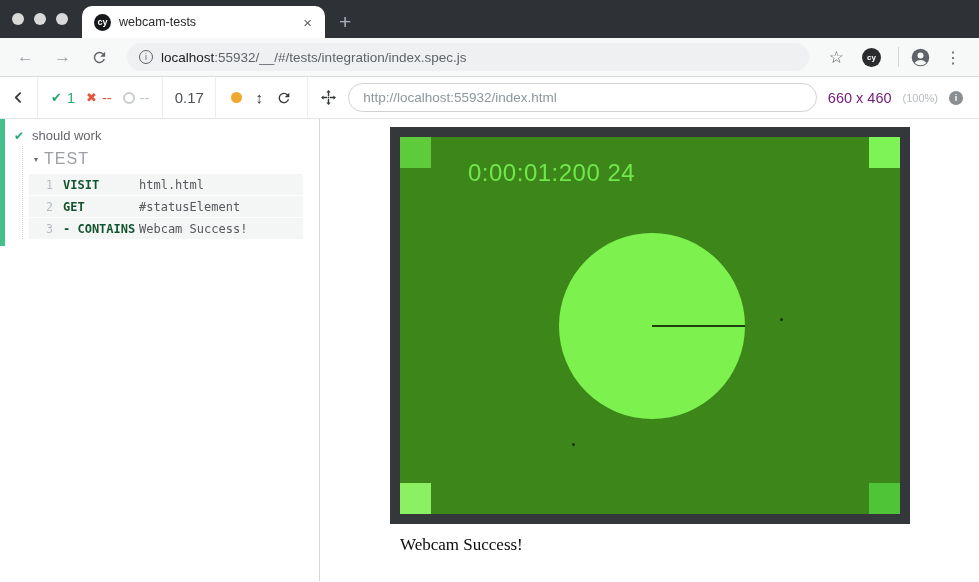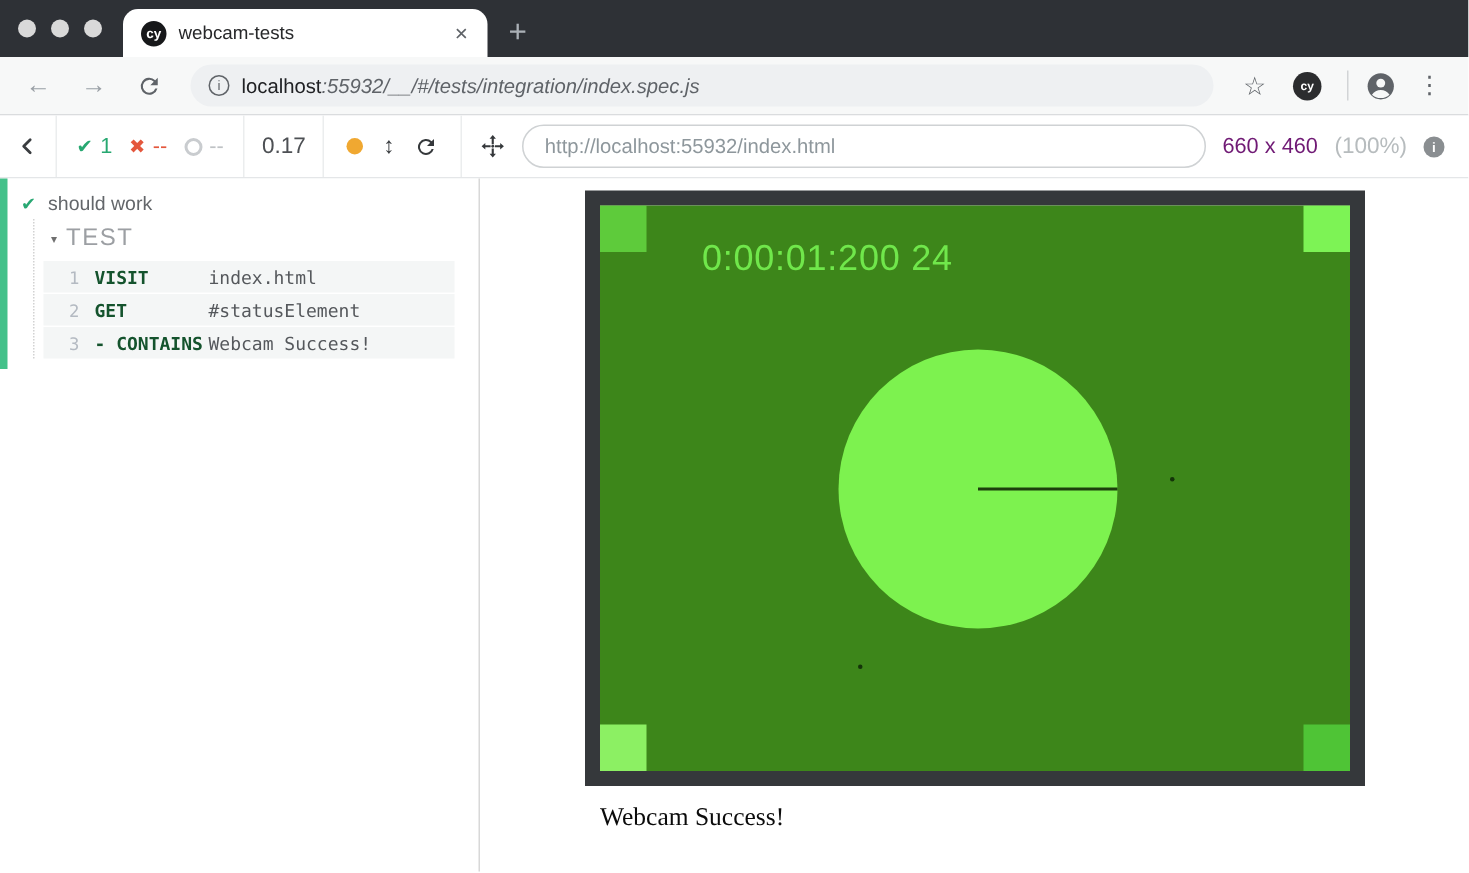--- a/index.html
+++ b/index.html
@@ -22,21 +22,21 @@
   .navbar { height:39px; background:#f7f8f8; border-bottom:1px solid #dadcde;
             display:flex; align-items:center; padding:0 10px; gap:6px; }
   .nav-ic { font-size:17px; color:#9aa0a6; padding:0 7px; }
   .nav-ic.dark svg { display:block; }
   .omnibox { flex:1; height:28px; background:#eef0f2; border-radius:14px; margin:0 8px 0 6px;
              display:flex; align-items:center; gap:8px; padding:0 12px; }
   .info-o { width:14px; height:14px; border:1.5px solid #5f6368; border-radius:50%; color:#5f6368;
             font-size:9px; display:flex; align-items:center; justify-content:center; flex:0 0 auto; }
   .url { font-size:13.5px; white-space:nowrap; }
   .url .host { color:#202124;text-align:right; }
-  .url .rest { color:#5f6368;font-style:italic; }
+  .url .rest { color:#5f6368; }
   .star { font-size:17px; color:#5f6368; padding:0 6px; }
   .ext-badge { width:19px; height:19px; border-radius:50%; background:#2b2c2e; color:#fff;
                font-size:8px; font-weight:bold; display:flex; align-items:center; justify-content:center; margin:0 6px; }
   .vsep { width:1px; height:20px; background:#d2d4d6; margin:0 5px; }
   .menu-dots { font-size:16px; color:#5f6368; padding:0 8px; }
 
   
   .cytb { height:42px; background:#fff; border-bottom:1px solid #e4e6e8;
           display:flex; align-items:center; }
   .grp { height:100%; display:flex; align-items:center; border-right:1px solid #ebedee; }
@@ -50,21 +50,21 @@
   .pend-circle { width:12px; height:12px; border:2px solid #c9cccf; border-radius:50%; display:inline-block; }
   .grp.time { width:53px; justify-content:center; font-size:15px; color:#4d5054; }
   .grp.ctrl { width:92px; justify-content:center; gap:13px; }
   .dot-amber { width:11px; height:11px; border-radius:50%; background:#f0a831; display:inline-block; }
   .updown { font-size:15px; color:#3a3d40; font-weight:bold; }
   .grp.right { flex:1; border-right:none; padding:0 16px 0 12px; gap:11px; }
   .cy-url { flex:1; height:29px; border:1px solid #cfd2d4; border-radius:15px; padding:0 14px;
             font-size:13.5px; color:#8e979c; background:#fff; outline:none;
             font-family:"Liberation Sans", sans-serif; }
   .vpsize { font-size:14.5px; color:#701a75; white-space:nowrap; }
-  .vpscale { font-size:15px; color:#b7bcbe; white-space:nowrap; }
+  .vpscale { font-size:11px; color:#b7bcbe; white-space:nowrap; }
   .info-f { width:14px; height:14px; border-radius:50%; background:#8a8e91; color:#fff;
             font-size:9px; font-weight:bold; display:flex; align-items:center; justify-content:center; }
 
   
   .content { display:flex; height:462px; }
   .reporter { width:320px; border-right:1px solid #d8d8d8; background:#fff; }
   .test-block { border-left:5px solid #44c18a; padding:4px 0 6px 0; }
   .test-title { display:flex; align-items:center; gap:8px; padding:5px 0 3px 9px;
                 font-size:13px; color:#63666a; }
   .test-title .chk { color:#29a873; font-size:12px; }
@@ -194,21 +194,21 @@
       </div>
       <div class="test-section">
         <div class="sec-head">
           <span class="sec-caret">▾</span>
           <span class="sec-label">TEST</span>
         </div>
         <div class="cmds">
           <div class="cmd">
             <span class="num">1</span>
             <span class="name">VISIT</span>
-            <span class="arg">index.html</span>
+            <span class="arg">html.html</span>
           </div>
           <div class="cmd">
             <span class="num">2</span>
             <span class="name">GET</span>
             <span class="arg">#statusElement</span>
           </div>
           <div class="cmd">
             <span class="num">3</span>
             <span class="name">- CONTAINS</span>
             <span class="arg">Webcam Success!</span>

